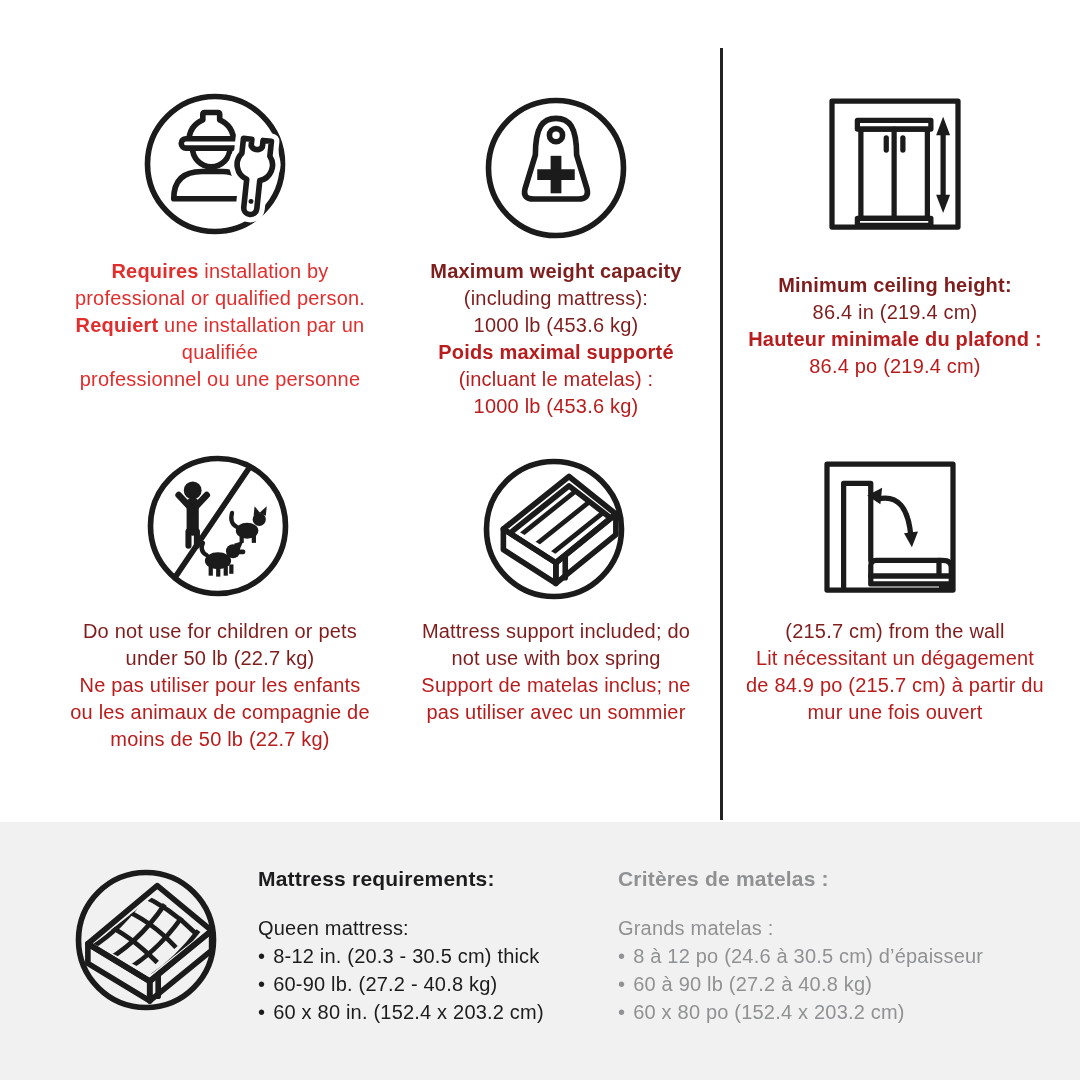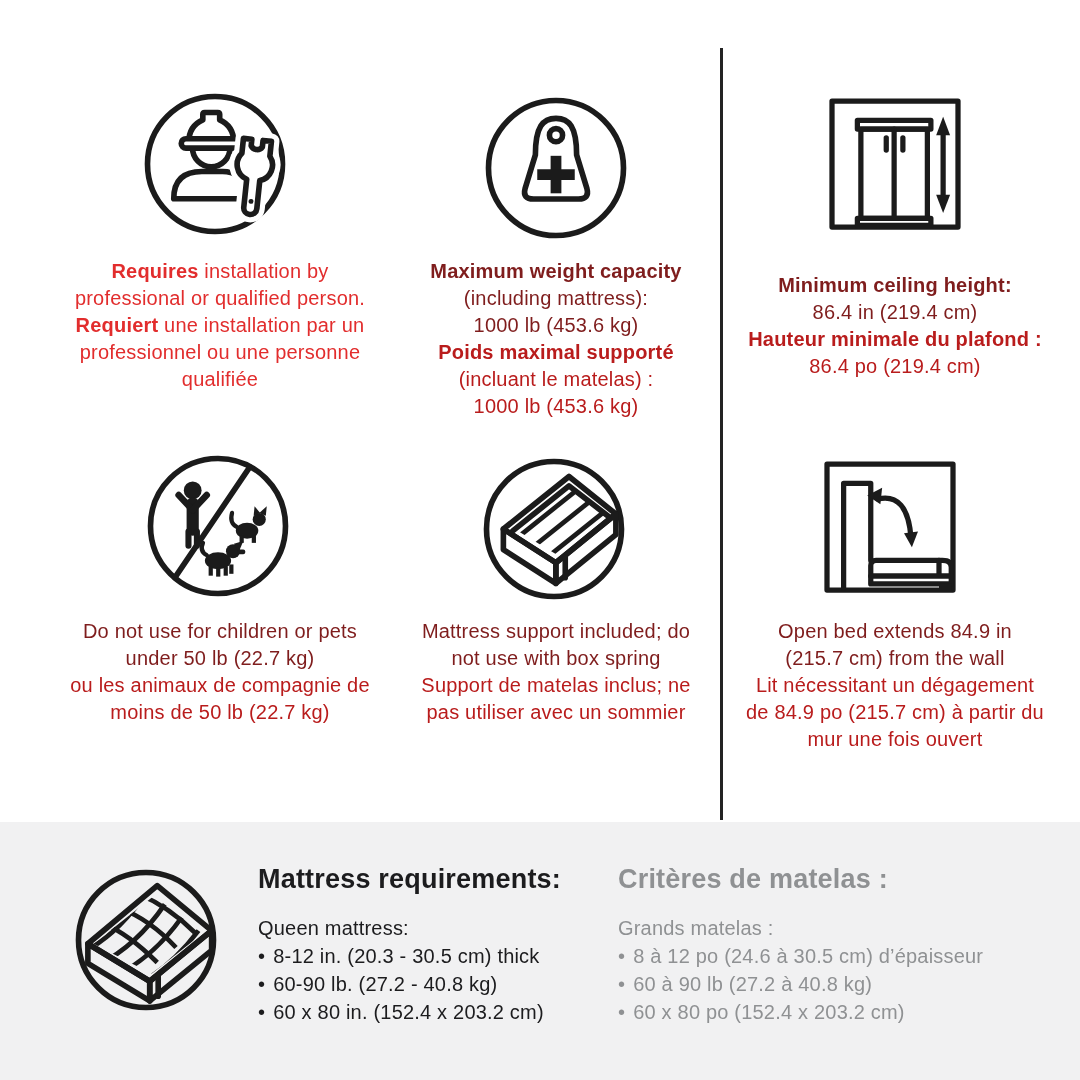--- a/index.html
+++ b/index.html
@@ -10,21 +10,21 @@
   .panel-text div{white-space:nowrap;}
   .b{font-weight:700;}
   .red{color:#e22d2d;}
   .ink{color:#7f1d1d;}
   .fr{color:#b91c1c;}
   .divider{position:absolute;left:720px;top:48px;width:3px;height:772px;background:#232323;}
   .bottom{position:absolute;left:0;top:822px;width:1080px;height:258px;background:#f1f1f2;}
   .req-col{position:absolute;font-size:20px;line-height:28px;letter-spacing:.2px;}
   .req-en{left:258px;top:44px;width:350px;color:#1c1c1e;}
   .req-fr{left:618px;top:44px;width:450px;color:#8f9193;}
-  .req-title{font-weight:700;font-size:27px;line-height:26px;}
+  .req-title{font-weight:700;font-size:21px;line-height:26px;}
   .req-sub{margin-top:22px;}
   .req-list{margin:0;padding:0;list-style:none;}
   .req-list li{display:flex;align-items:baseline;}
   .dot{margin-right:8px;font-size:20px;}
   svg{display:block;}
   .s{stroke:#1b1b1b;stroke-width:6;fill:none;stroke-linecap:round;stroke-linejoin:round;}
   .sw{fill:#ffffff;stroke:#1b1b1b;stroke-width:6;stroke-linecap:round;stroke-linejoin:round;}
   .f{fill:#1b1b1b;stroke:none;}
 </style>
 </head>
@@ -43,22 +43,22 @@
     <g transform="rotate(6 121 95)">
       <path d="M106,70 L106,54 L115,54 L115,61 A7,7 0 0 0 127,61 L127,54 L136,54 L136,70 A17,17 0 0 1 128,97 L128,127 A7,7 0 0 1 114,127 L114,97 A17,17 0 0 1 106,70 Z" fill="#ffffff" stroke="#ffffff" stroke-width="17" stroke-linejoin="round"></path>
       <path class="sw" d="M106,70 L106,54 L115,54 L115,61 A7,7 0 0 0 127,61 L127,54 L136,54 L136,70 A17,17 0 0 1 128,97 L128,127 A7,7 0 0 1 114,127 L114,97 A17,17 0 0 1 106,70 Z"></path>
       <circle class="f" cx="121" cy="120" r="2.6"></circle>
     </g>
   </svg>
   <div class="panel-text red" style="left:42px;top:258px;width:356px">
     <div><span class="b">Requires</span><span> installation by</span></div>
     <div>professional or qualified person.</div>
     <div><span class="b">Requiert</span><span> une installation par un</span></div>
+    <div>qualifiée</div>
     <div>professionnel ou une personne</div>
-    <div>qualifiée</div>
   </div>
 
   <svg class="icon" style="left:481px;top:93px" width="150" height="150" viewBox="0 0 160 160" aria-label="weight-plus-icon">
     <circle class="s" cx="80" cy="80" r="72"></circle>
     <path class="sw" d="M58,66 C58,36 66,27 80,27 C94,27 102,36 102,66 L113,102 Q116,113 104,113 L56,113 Q44,113 47,102 Z"></path>
     <circle class="sw" cx="80" cy="45" r="7" stroke-width="5"></circle>
     <line x1="80" y1="67" x2="80" y2="107" stroke="#1b1b1b" stroke-width="11.5"></line>
     <line x1="60" y1="87" x2="100" y2="87" stroke="#1b1b1b" stroke-width="11.5"></line>
   </svg>
   <div class="panel-text" style="left:384px;top:258px;width:344px">
@@ -111,20 +111,21 @@
     <path d="M68,111 Q60,107 64,98" stroke="#1b1b1b" stroke-width="4.5" fill="none" stroke-linecap="round"></path>
     <rect class="f" x="70" y="123" width="4.5" height="10"></rect>
     <rect class="f" x="78" y="124" width="4.5" height="10"></rect>
     <rect class="f" x="86" y="123" width="4.5" height="10"></rect>
     <rect class="f" x="92" y="121" width="4.5" height="10"></rect>
     <line class="s" x1="114" y1="17" x2="34" y2="135"></line>
   </svg>
   <div class="panel-text" style="left:42px;top:618px;width:356px">
     <div class="ink">Do not use for children or pets</div>
     <div class="ink">under 50 lb (22.7 kg)</div>
+    <div class="fr">Ne pas utiliser pour les enfants</div>
     <div class="fr">ou les animaux de compagnie de</div>
     <div class="fr">moins de 50 lb (22.7 kg)</div>
   </div>
 
   <svg class="icon" style="left:479px;top:454px" width="150" height="150" viewBox="0 0 160 160" aria-label="slatted-mattress-support-icon">
     <defs>
         <clipPath id="slatclip">
           <polygon points="38,80 96,34 138,68 84,108"></polygon>
         </clipPath>
       </defs>
@@ -154,21 +155,20 @@
     <polyline class="s" points="58,118 58,30 27,30 27,150" stroke-width="5"></polyline>
     <path class="s" d="M66,48 Q100,40 104,92" stroke-width="5"></path>
     <polygon class="f" points="54,44 71,35 69,54"></polygon>
     <polygon class="f" points="105,103 96,87 112,85"></polygon>
     <path class="sw" d="M58,136 V124 Q58,118 64,118 H140 Q150,118 150,126 V136 Z" stroke-width="5"></path>
     <line class="s" x1="136" y1="118" x2="136" y2="136" stroke-width="5"></line>
     <rect class="sw" x="58" y="136" width="92" height="9" stroke-width="5"></rect>
     <rect class="f" x="136" y="145" width="14" height="7"></rect>
   </svg>
   <div class="panel-text" style="left:718px;top:618px;width:354px">
-    <div class="ink">Open bed extends 84.9 in</div>
     <div class="ink">(215.7 cm) from the wall</div>
     <div class="fr">Lit nécessitant un dégagement</div>
     <div class="fr">de 84.9 po (215.7 cm) à partir du</div>
     <div class="fr">mur une fois ouvert</div>
   </div>
 
   <div class="bottom">
     <svg class="icon" style="left:71px;top:43px" width="150" height="150" viewBox="0 0 160 160" aria-label="quilted-mattress-icon">
       <defs>
           <clipPath id="quiltclip">

